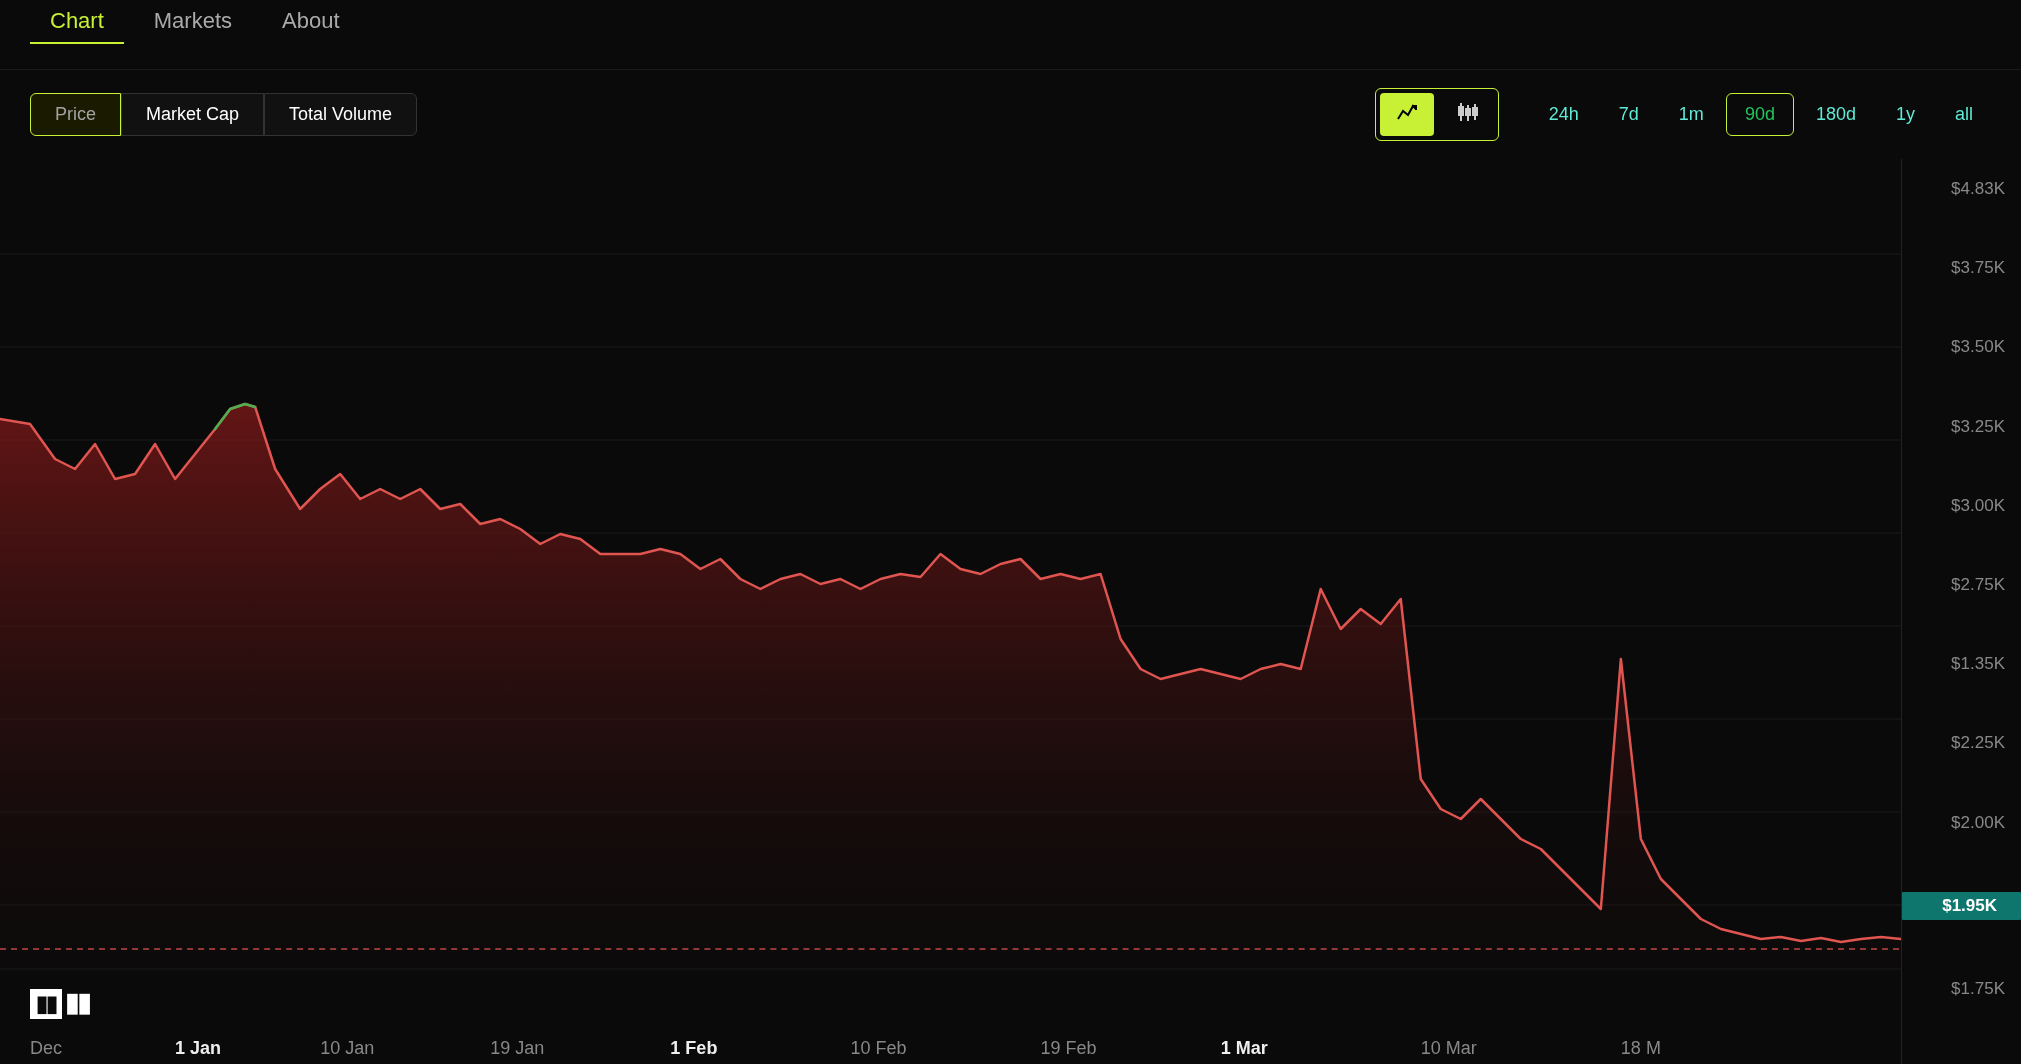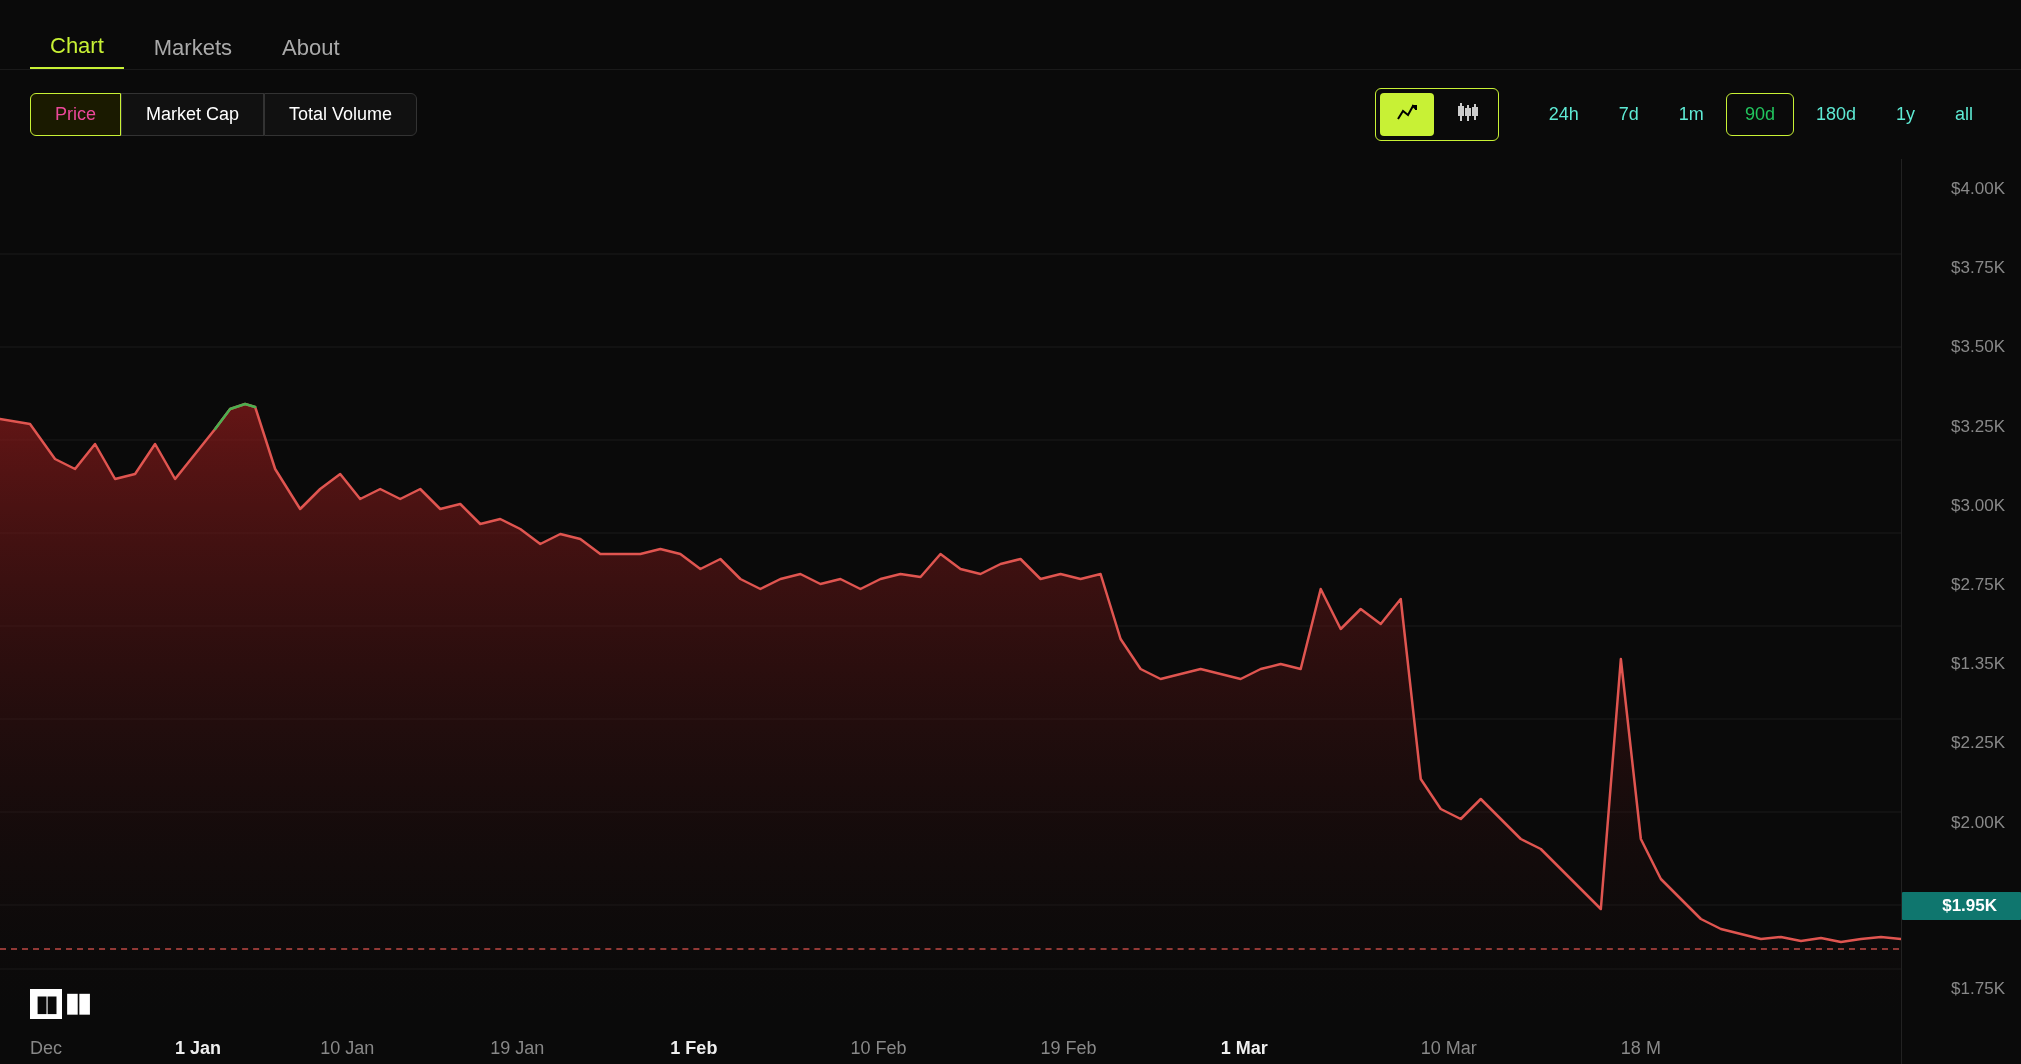--- a/index.html
+++ b/index.html
@@ -8,21 +8,21 @@
       color: #fff;
       font-family: -apple-system, BlinkMacSystemFont, 'Segoe UI', sans-serif;
       width: 2021px;
       height: 1064px;
       overflow: hidden;
     }
 
     
     .top-nav {
       display: flex;
-      align-items: flex-end;
+      align-items: flex-start;
       padding: 0 30px;
       height: 70px;
       border-bottom: 1px solid #1a1a1a;
     }
     .nav-item {
       color: #aaa;
       font-size: 22px;
       cursor: pointer;
       padding: 8px 20px;
       margin-right: 10px;
@@ -47,21 +47,21 @@
       background: #111;
       border: 1px solid #333;
       color: #ffffff;
       padding: 10px 24px;
       font-size: 18px;
       cursor: pointer;
     }
     .tab-btn.active {
       background: #1a1a00;
       border-color: #c8f135;
-      color: #ec4899;
+      color: #a3a3a3;
     }
     .tab-btn:first-child { border-radius: 6px 0 0 6px; }
     .tab-btn:last-child { border-radius: 0 6px 6px 0; }
 
     .spacer { flex: 1; }
 
     .chart-type-group {
       display: flex;
       gap: 6px;
       background: #0a0a0a;
@@ -291,21 +291,21 @@
       <text x="1620" y="895" fill="#888" font-size="18" font-family="sans-serif">18 M</text>
     </svg>
 
     
     <div class="tv-logo">
       <span>▮▮</span>▮▮
     </div>
   </div>
 
   <div class="y-axis">
-    <div class="y-label">$4.00K</div>
+    <div class="y-label">$4.83K</div>
     <div class="y-label">$3.75K</div>
     <div class="y-label">$3.50K</div>
     <div class="y-label">$3.25K</div>
     <div class="y-label">$3.00K</div>
     <div class="y-label">$2.75K</div>
     <div class="y-label">$1.35K</div>
     <div class="y-label">$2.25K</div>
     <div class="y-label">$2.00K</div>
     <div class="y-label current-price">$1.95K</div>
     <div class="y-label">$1.75K</div>

